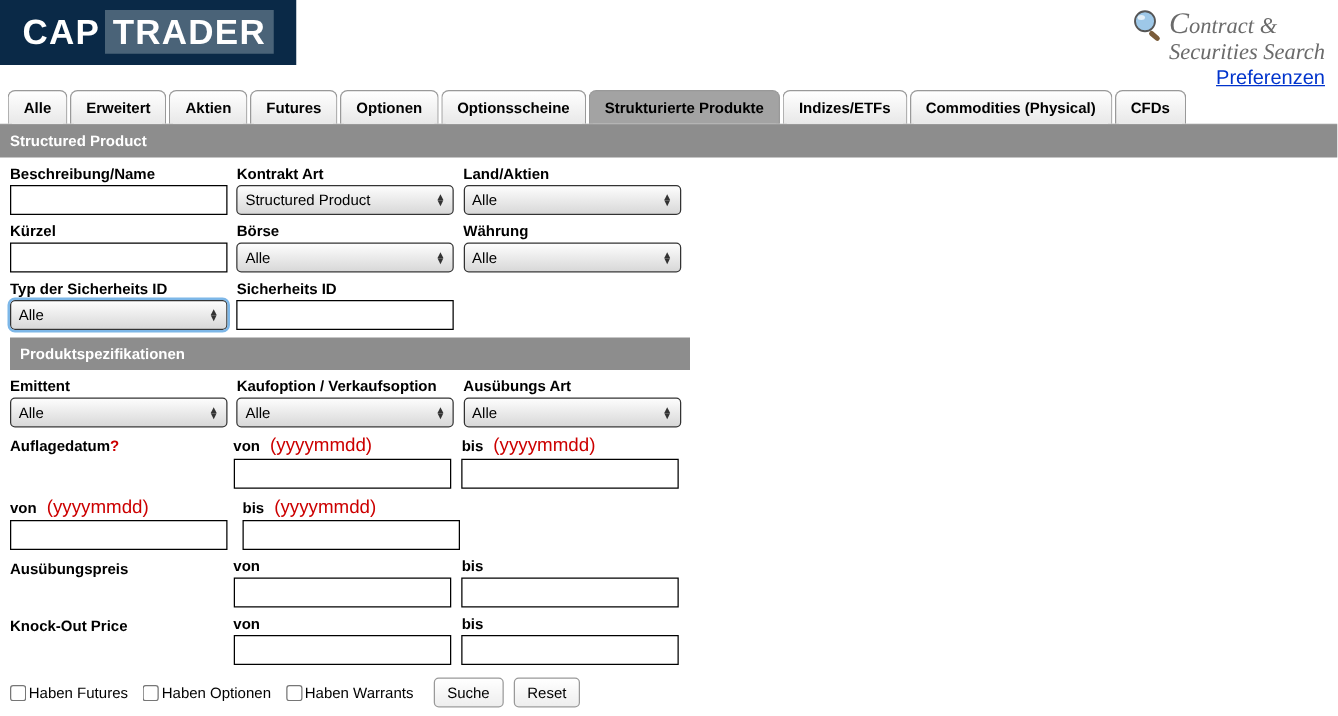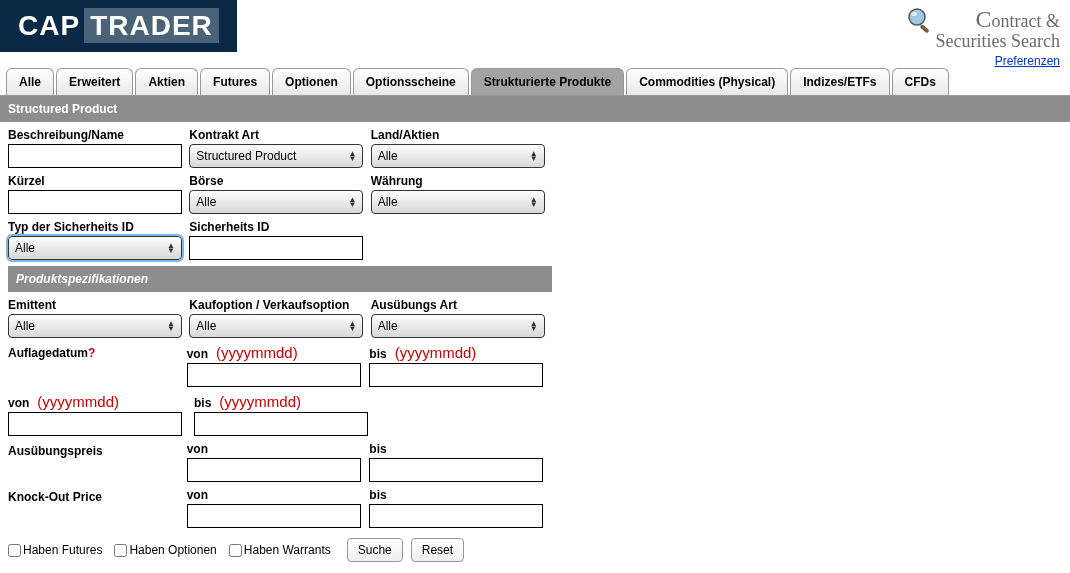--- a/index.html
+++ b/index.html
@@ -7,29 +7,29 @@
   
   .header { display: flex; align-items: flex-start; justify-content: space-between; }
   .logo { background: #0a2947; color: #fff; padding: 10px 18px; font-size: 28px; font-weight: bold; letter-spacing: 1px; }
   .logo .cap { color: #fff; }
   .logo .trader-box { background: #4a6378; padding: 2px 6px; margin-left: 4px; }
   .logo .trader { color: #fff; }
   
   .header-right { text-align: right; padding: 6px 10px 0 0; }
   .search-title { font-family: Georgia, serif; font-size: 18px; color: #6b6b6b; line-height: 1.1; display: flex; align-items: flex-start; justify-content: flex-end; }
   .search-title .mag-icon { width: 28px; height: 28px; margin-right: 2px; }
-  .search-title-text { text-align: right; }
-  .prefs-link { color: #0033cc; text-decoration: underline; font-size: 12px; display: inline-block; margin-top: 2px; padding-left: 17px; }
+  .search-title-text { text-align: left; font-style: italic; }
+  .prefs-link { color: #0033cc; text-decoration: underline; font-size: 16px; display: inline-block; margin-top: 2px; padding-left: 17px; }
   
   .tabbar { display: flex; align-items: flex-end; background: #fff; border-bottom: 1px solid #999; padding-left: 6px; }
   .tab { border: 1px solid #999; border-bottom: none; border-radius: 6px 6px 0 0; background: linear-gradient(#fff, #e8e8e8); padding: 6px 12px; margin-right: 2px; font-size: 12px; font-weight: bold; cursor: pointer; white-space: nowrap; }
   .tab.active { background: #a3a3a3; }
   
   .section-bar { background: #8d8d8d; color: #fff; font-size: 12px; font-weight: bold; padding: 6px 8px; }
-  .section-bar.sub { margin-top: 6px; font-style: italic; }
+  .section-bar.sub { margin-top: 6px; }
   
   .form-area { padding: 6px 8px; width: 560px; }
   .form-row { display: flex; margin-bottom: 6px; }
   .form-cell { width: 182px; margin-right: 4px; }
   .form-label { font-size: 12px; font-weight: bold; margin-bottom: 2px; display: block; }
   .form-label .qmark { color: #c00; font-weight: bold; }
   .form-hint { color: #c00; font-size: 15px; font-weight: normal; margin-left: 8px; }
   
   input[type=text] { width: 174px; height: 24px; border: 1px solid #000; padding: 2px 4px; font-size: 12px; background: #fff; }
   
@@ -70,22 +70,22 @@
 </div>
 
 <div class="tabbar">
   <div class="tab">Alle</div>
   <div class="tab">Erweitert</div>
   <div class="tab">Aktien</div>
   <div class="tab">Futures</div>
   <div class="tab">Optionen</div>
   <div class="tab">Optionsscheine</div>
   <div class="tab active">Strukturierte Produkte</div>
+  <div class="tab">Indizes/ETFs</div>
   <div class="tab">Commodities (Physical)</div>
-  <div class="tab">Indizes/ETFs</div>
   <div class="tab">CFDs</div>
 </div>
 
 <div class="section-bar">Structured Product</div>
 
 <div class="form-area">
 
   <div class="form-row">
     <div class="form-cell">
       <label class="form-label">Beschreibung/Name</label>

